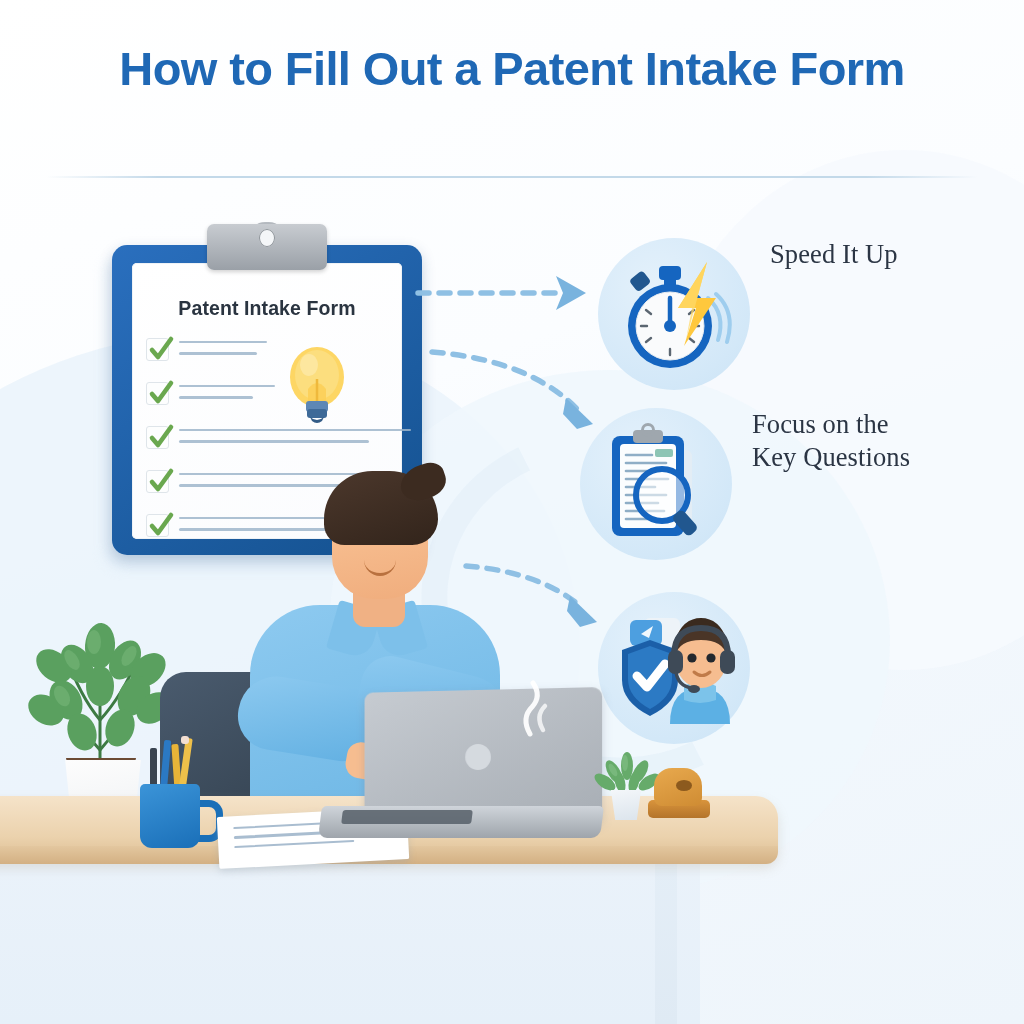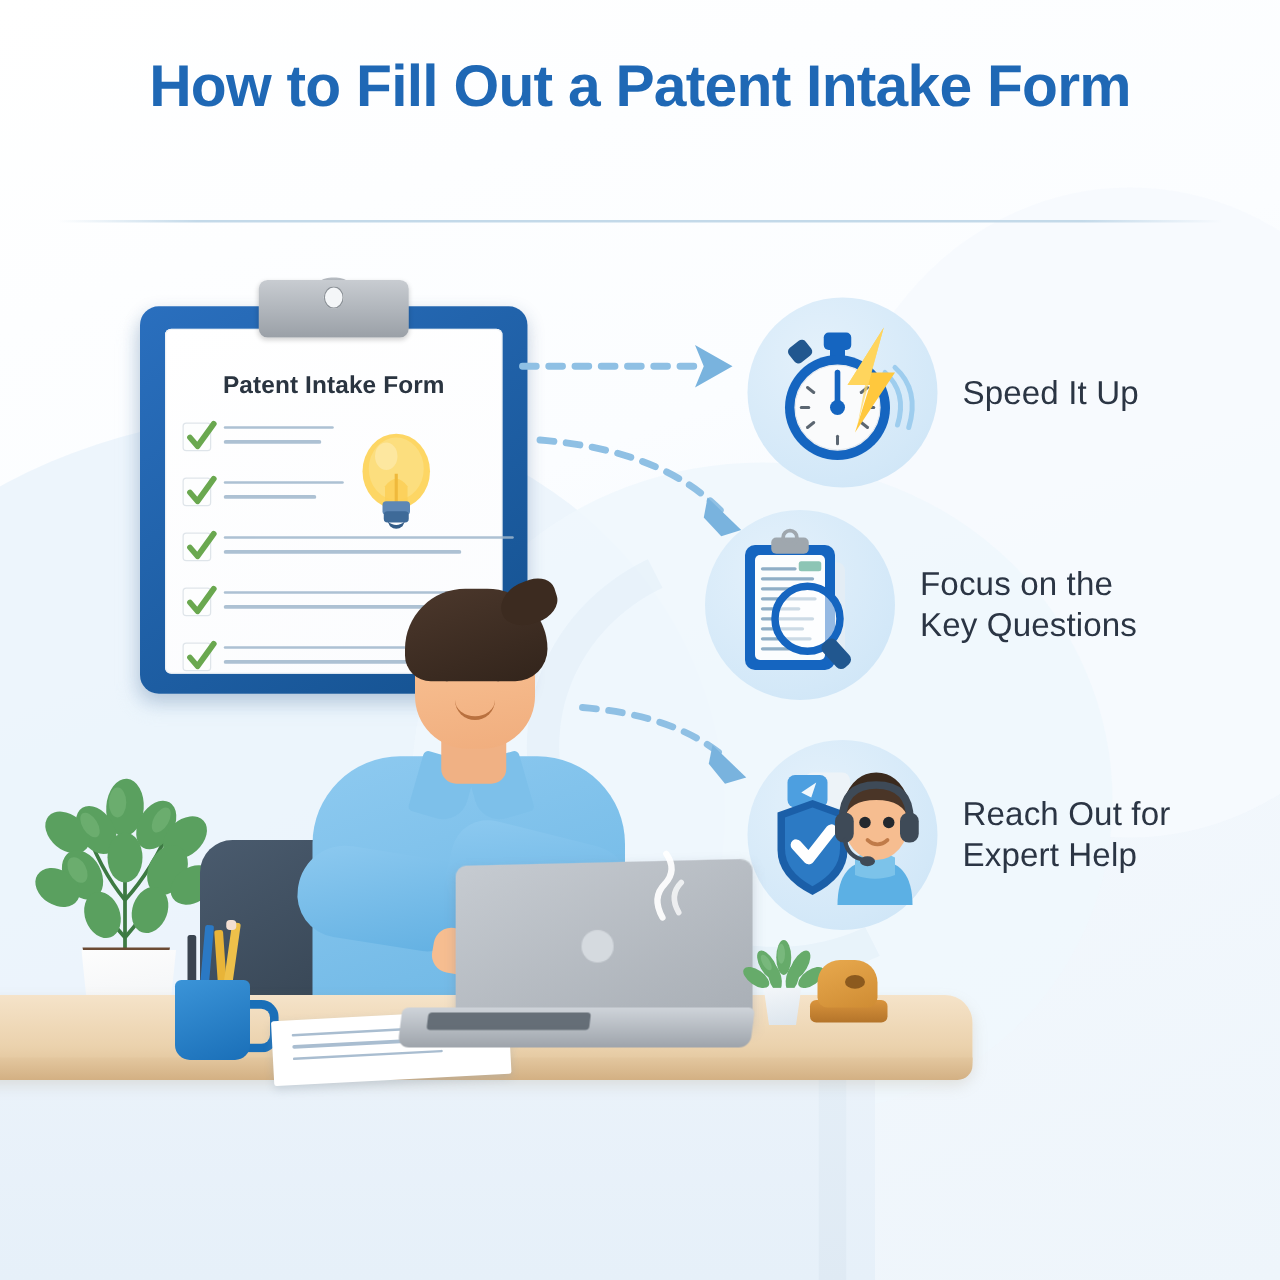--- a/index.html
+++ b/index.html
@@ -68,23 +68,23 @@
             border:1.3px solid #dfe5ea;border-radius:3px;position:relative;margin-top:1px;}
   .cb-check svg{position:absolute;left:-1px;top:-5px;}
   .cb-lines{margin-left:10px;flex:1;padding-top:4px;}
   .cb-line{height:2.4px;background:#9fb6cb;border-radius:2px;margin-bottom:9px;opacity:.85;}
   #cb-bulb{position:absolute;left:152px;top:80px;width:66px;height:92px;}
 
   
   #arrows{position:absolute;left:0;top:0;width:1024px;height:1024px;pointer-events:none;}
 
   
-  .benefit{position:absolute;display:flex;align-items:center;}
+  .benefit{position:absolute;display:flex;font-family:Liberation Serif, serif;}
   #benefit-0{left:598px;top:238px;}
-  #benefit-1{left:564px;top:408px;}
+  #benefit-1{left:580px;top:408px;}
   #benefit-2{left:598px;top:592px;}
   .benefit-circle{width:152px;height:152px;border-radius:50%;
                   background:radial-gradient(circle at 38% 32%,#e4f1fb 0%,#d3e8f8 70%,#cbe3f5 100%);
                   position:relative;flex:0 0 152px;}
   .benefit-label{margin-left:20px;font-size:26.5px;color:#2b3544;line-height:1.24;
                  letter-spacing:.1px;white-space:pre-line;}
   #desk{position:absolute;left:-14px;top:796px;width:792px;height:66px;
         background:linear-gradient(180deg,#f5e3c9 0%,#ebd2ad 62%,#dcbd92 100%);
         border-radius:0 22px 14px 0;box-shadow:0 6px 12px rgba(160,140,110,.22);}
   #desk-edge{position:absolute;left:-14px;top:846px;width:792px;height:18px;
@@ -365,22 +365,20 @@
           <circle cx="103" cy="52" r="4.6" fill="#23282E"></circle>
           <path d="M86 66 q8 7 16 0" stroke="#C07B49" stroke-width="3" fill="none" stroke-linecap="round"></path>
           <path d="M66 50 q0 -28 27 -28 q27 0 27 28" stroke="#3E4A57" stroke-width="6" fill="none" stroke-linecap="round"></path>
           <rect x="60" y="44" width="15" height="24" rx="7" fill="#3E4A57"></rect>
           <rect x="112" y="44" width="15" height="24" rx="7" fill="#3E4A57"></rect>
           <path d="M68 66 q2 14 16 16" stroke="#3E4A57" stroke-width="3.4" fill="none" stroke-linecap="round"></path>
           <ellipse cx="86" cy="83" rx="6" ry="4" fill="#3E4A57"></ellipse>
         </svg>
       </div>
     </div>
-    <div class="benefit-label">Reach Out for
-Expert Help</div>
   </div>
 
   <div id="desk-wall"></div>
   <div id="desk-leg"></div>
 
   <div id="plant">
     <svg width="170" height="200" viewBox="0 0 170 200">
       <g stroke="#3d7a43" stroke-width="3" fill="none">
         <path d="M86 195 L86 60"></path>
           <path d="M86 150 Q58 120 40 70"></path>

